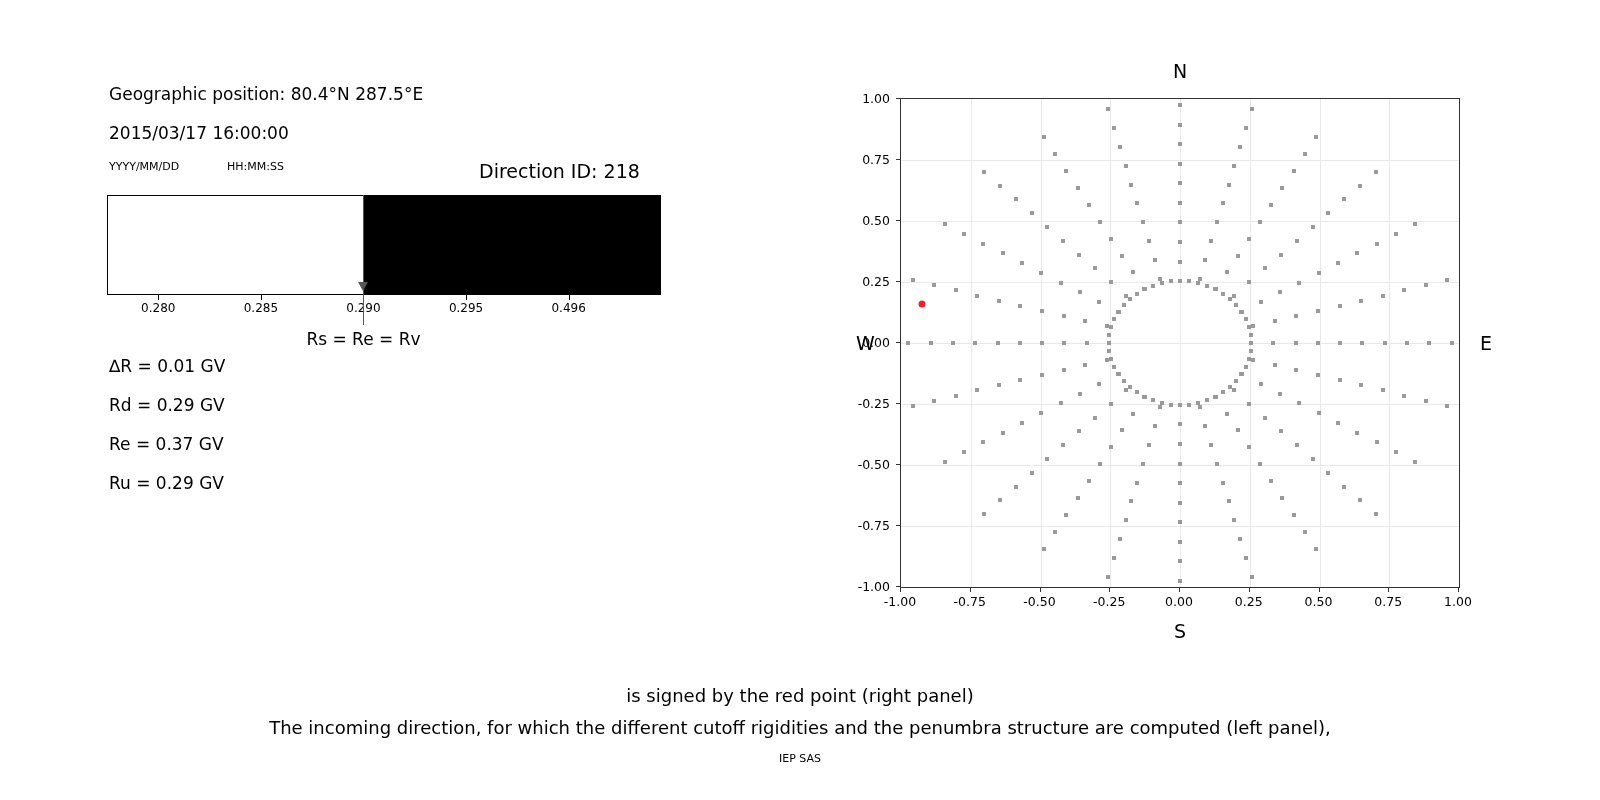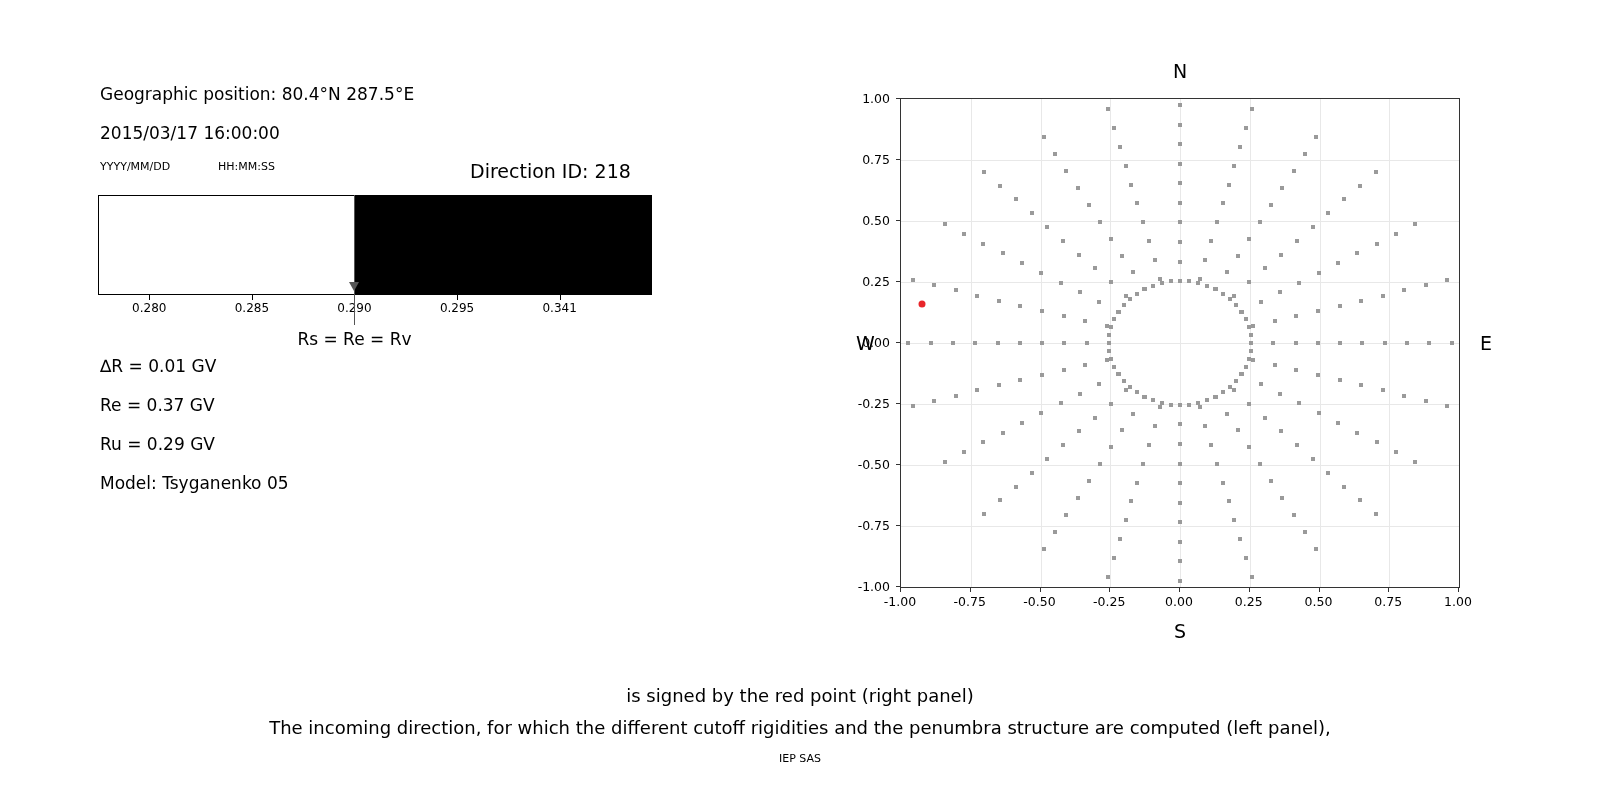--- a/index.html
+++ b/index.html
@@ -18,21 +18,21 @@
   .page {
     position: absolute;
     left: 0; top: 0;
     width: 1600px;
     height: 800px;
   }
 
   
   .left-panel {
     position: absolute;
-    left: 0; top: 0;
+    left: 9px; top: 0;
     width: 780px;
     height: 640px;
   }
   .geo-pos {
     position: absolute;
     left: 100px;
     top: 84px;
     font-size: 17px;
     white-space: nowrap;
   }
@@ -293,32 +293,32 @@
     <div class="pen-axis" id="pen-axis">
         <div class="pen-tick" style="left: 51.2963px;"></div>
         <div class="pen-ticklabel" style="left: 51.2963px;">0.280</div>
         <div class="pen-tick" style="left: 153.889px;"></div>
         <div class="pen-ticklabel" style="left: 153.889px;">0.285</div>
         <div class="pen-tick" style="left: 256.481px;"></div>
         <div class="pen-ticklabel" style="left: 256.481px;">0.290</div>
         <div class="pen-tick" style="left: 359.074px;"></div>
         <div class="pen-ticklabel" style="left: 359.074px;">0.295</div>
         <div class="pen-tick" style="left: 461.667px;"></div>
-        <div class="pen-ticklabel" style="left: 461.667px;">0.341</div>
+        <div class="pen-ticklabel" style="left: 461.667px;">0.496</div>
       </div>
 
     <div class="rs-marker" id="rs-marker" style="left: 354.481px;"></div>
     <div class="rs-arrow" id="rs-arrow" style="left: 354.481px;"></div>
     <div class="rs-label" id="rs-label" style="left: 354.481px;">Rs = Re = Rv</div>
 
     <div class="val-list-left">
       <div class="val-row">∆R = 0.01 GV</div>
+      <div class="val-row">Rd = 0.29 GV</div>
       <div class="val-row">Re = 0.37 GV</div>
       <div class="val-row">Ru = 0.29 GV</div>
-      <div class="val-row">Model: Tsyganenko 05</div>
     </div>
 
   </div>
 
   <div class="right-panel">
     <div class="dir-N">N</div>
     <div class="dir-S">S</div>
     <div class="dir-W">W</div>
     <div class="dir-E">E</div>
 

